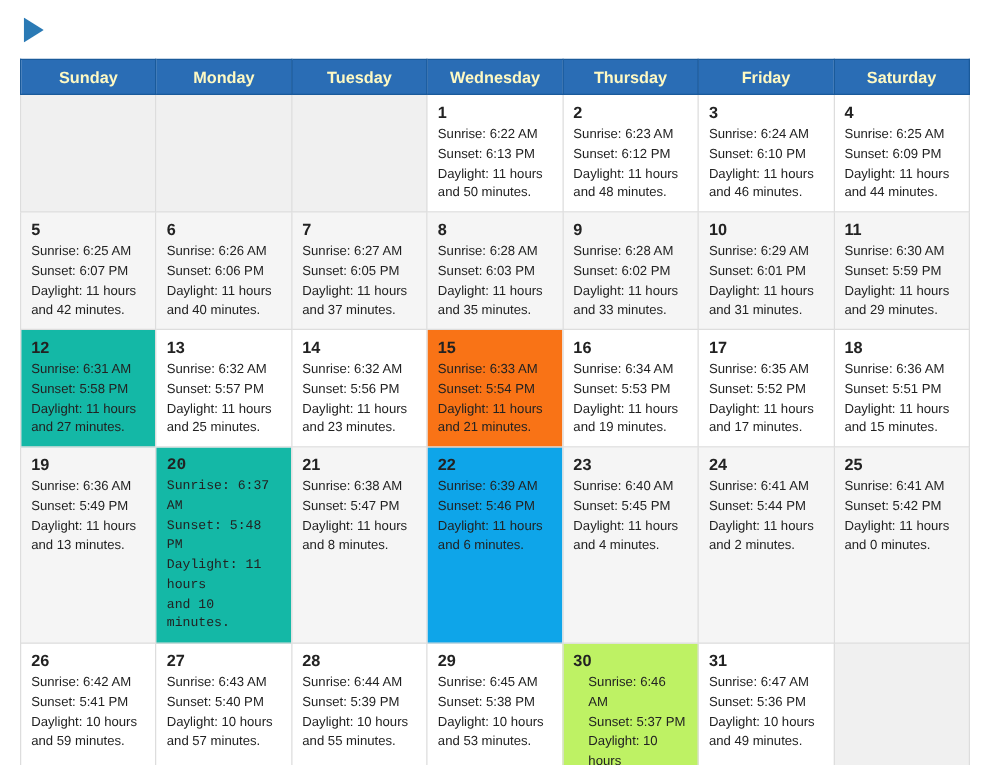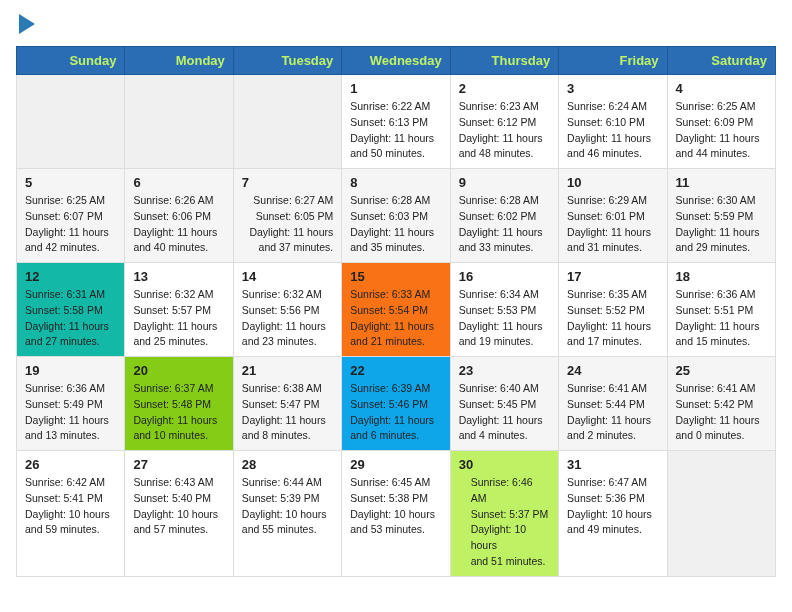--- a/index.html
+++ b/index.html
@@ -44,22 +44,22 @@
       color: #333;
       margin-top: 2px;
     }
     .calendar {
       width: 100%;
       border-collapse: collapse;
       border: 1px solid #ccc;
     }
     .calendar th {
       background-color: #2a6db5;
-      color: #bef264;
-      text-align: right;
+      color: #fef9c3;
+      text-align: center;
       padding: 6px 8px;
       font-size: 13px;
       font-weight: bold;
       border: 1px solid #1a5a9a;
     }
     .calendar td {
       vertical-align: top;
       padding: 6px 8px;
       font-size: 11px;
       color: #222;
@@ -170,21 +170,21 @@
         </td>
         <td style="background: rgb(245, 245, 245);">
           <span class="day-number">6</span>
           <div class="day-info" style="white-space: pre-line;">Sunrise: 6:26 AM
 Sunset: 6:06 PM
 Daylight: 11 hours
 and 40 minutes.</div>
         </td>
         <td style="background: rgb(245, 245, 245);">
           <span class="day-number">7</span>
-          <div class="day-info" style="white-space: pre-line; text-align: right;">Sunrise: 6:27 AM
+          <div class="day-info" style="white-space: pre-line;">Sunrise: 6:27 AM
 Sunset: 6:05 PM
 Daylight: 11 hours
 and 37 minutes.</div>
         </td>
         <td style="background: rgb(245, 245, 245);">
           <span class="day-number">8</span>
           <div class="day-info" style="white-space: pre-line;">Sunrise: 6:28 AM
 Sunset: 6:03 PM
 Daylight: 11 hours
 and 35 minutes.</div>
@@ -263,21 +263,21 @@
         </td>
       </tr>
       <tr>
         <td style="background: rgb(245, 245, 245);">
           <span class="day-number">19</span>
           <div class="day-info" style="white-space: pre-line;">Sunrise: 6:36 AM
 Sunset: 5:49 PM
 Daylight: 11 hours
 and 13 minutes.</div>
         </td>
-        <td style="background: #84cc16;">
+        <td style="background: #14b8a6; font-family: Liberation Mono, monospace;">
           <span class="day-number">20</span>
           <div class="day-info" style="white-space: pre-line;">Sunrise: 6:37 AM
 Sunset: 5:48 PM
 Daylight: 11 hours
 and 10 minutes.</div>
         </td>
         <td style="background: rgb(245, 245, 245);">
           <span class="day-number">21</span>
           <div class="day-info" style="white-space: pre-line;">Sunrise: 6:38 AM
 Sunset: 5:47 PM

